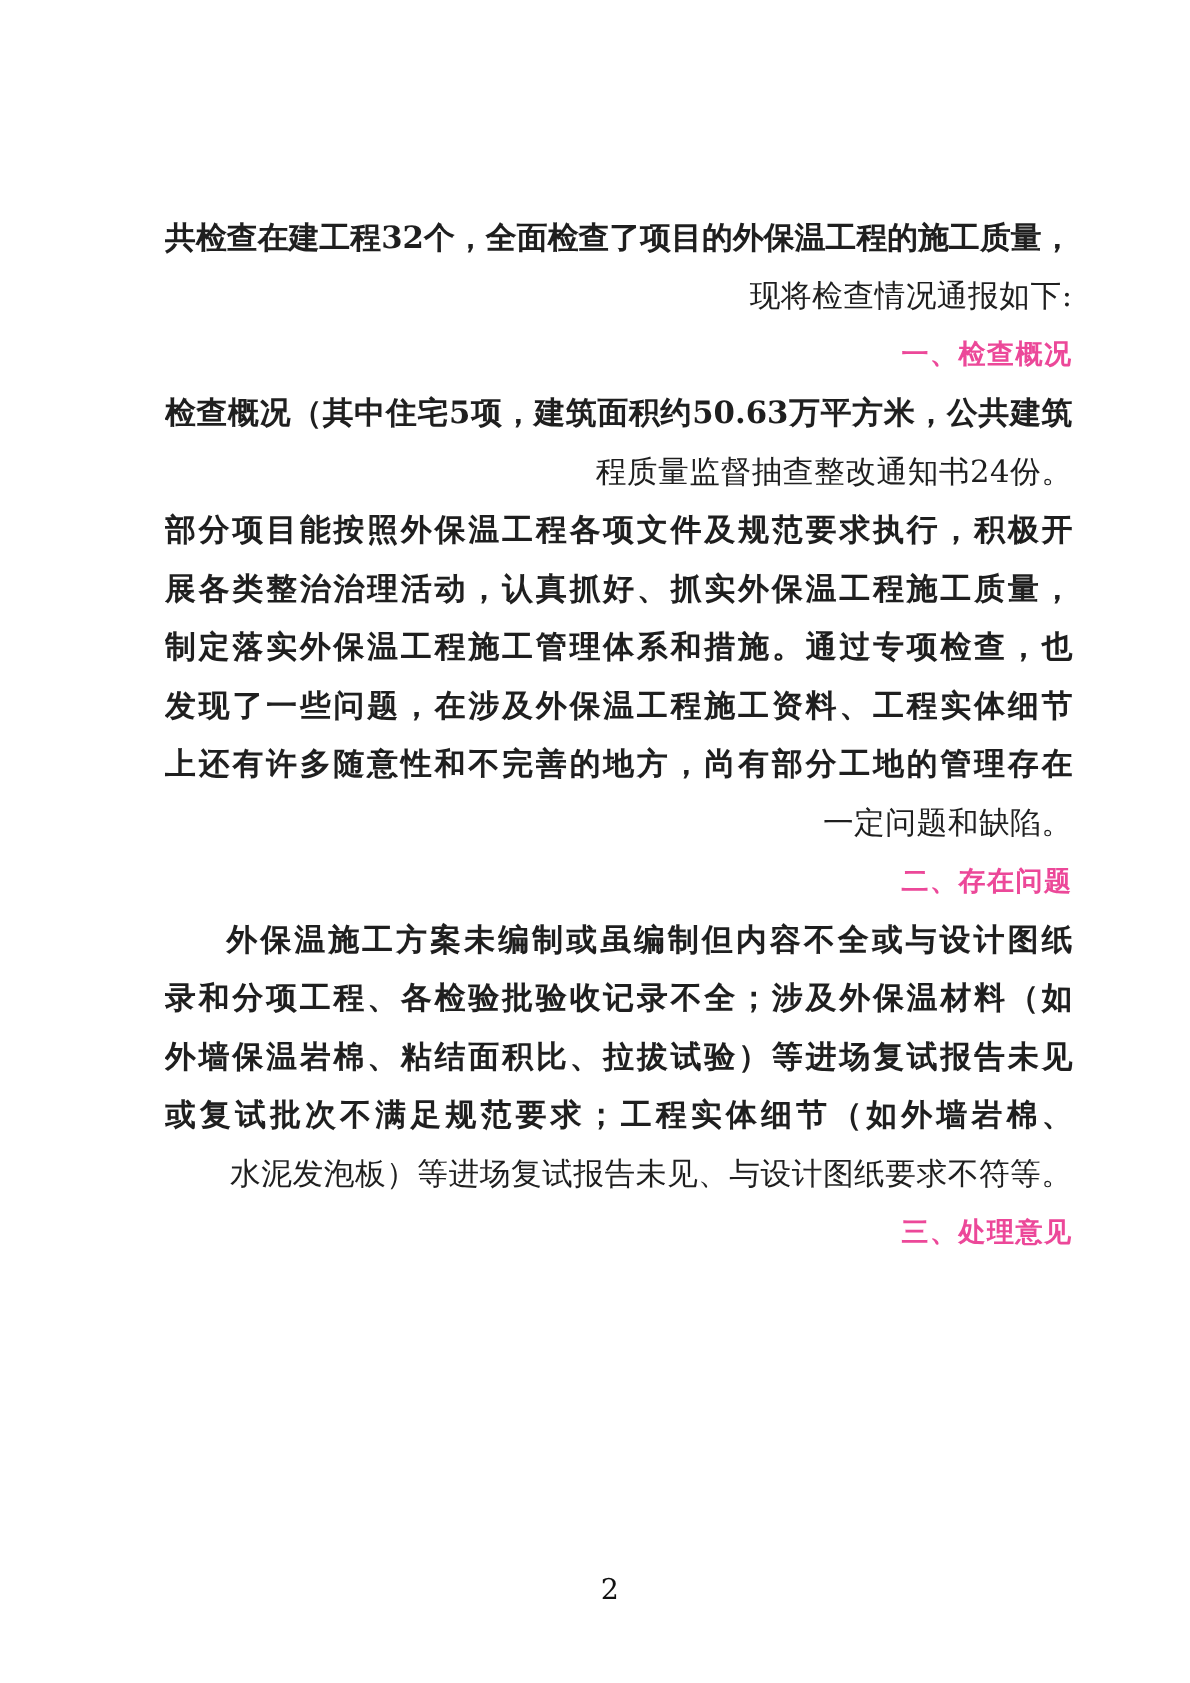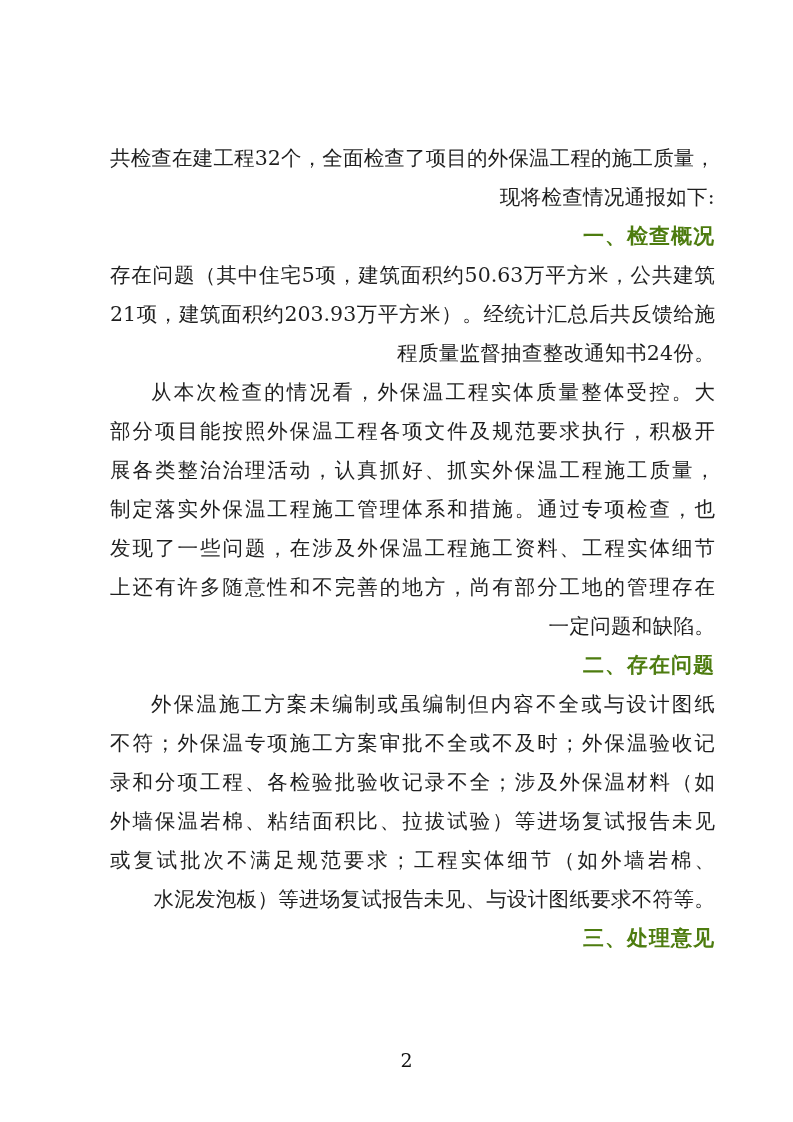--- a/index.html
+++ b/index.html
@@ -32,29 +32,30 @@
     color: #1f1f1f;
     white-space: normal;
     overflow: hidden;
     font-family: "DejaVu Serif", "Liberation Serif", serif;
     text-align: right;
   }
   .fill {
     text-align: justify;
     text-align-last: justify;
     letter-spacing: 0;
+    font-weight: bold;
   }
   .indent {
     padding-left: 41px;
   }
   .heading {
     font-family: Liberation Serif, serif;
     font-weight: 700;
-    font-size: 21px;
-    color: #4d7c0f;
+    font-size: 18px;
+    color: #ec4899;
     letter-spacing: 1px;
   }
   .page-number {
     position: absolute;
     top: 1046px;
     left: 20px;
     right: 0;
     height: 28px;
     line-height: 28px;
     text-align: center;
@@ -64,33 +65,30 @@
   }
 </style>
 </head>
 <body>
 
 <div class="page">
   <main class="content">
     <p class="ln fill">共检查在建工程32个，全面检查了项目的外保温工程的施工质量，</p>
     <p class="ln">现将检查情况通报如下:</p>
     <h2 class="ln heading">一、检查概况</h2>
-    <p class="ln fill">存在问题（其中住宅5项，建筑面积约50.63万平方米，公共建筑</p>
-    <p class="ln fill">21项，建筑面积约203.93万平方米）。经统计汇总后共反馈给施</p>
+    <p class="ln fill">检查概况（其中住宅5项，建筑面积约50.63万平方米，公共建筑</p>
     <p class="ln">程质量监督抽查整改通知书24份。</p>
-    <p class="ln fill indent">从本次检查的情况看，外保温工程实体质量整体受控。大</p>
     <p class="ln fill">部分项目能按照外保温工程各项文件及规范要求执行，积极开</p>
     <p class="ln fill">展各类整治治理活动，认真抓好、抓实外保温工程施工质量，</p>
     <p class="ln fill">制定落实外保温工程施工管理体系和措施。通过专项检查，也</p>
     <p class="ln fill">发现了一些问题，在涉及外保温工程施工资料、工程实体细节</p>
     <p class="ln fill">上还有许多随意性和不完善的地方，尚有部分工地的管理存在</p>
     <p class="ln">一定问题和缺陷。</p>
     <h2 class="ln heading">二、存在问题</h2>
     <p class="ln fill indent">外保温施工方案未编制或虽编制但内容不全或与设计图纸</p>
-    <p class="ln fill">不符；外保温专项施工方案审批不全或不及时；外保温验收记</p>
     <p class="ln fill">录和分项工程、各检验批验收记录不全；涉及外保温材料（如</p>
     <p class="ln fill">外墙保温岩棉、粘结面积比、拉拔试验）等进场复试报告未见</p>
     <p class="ln fill">或复试批次不满足规范要求；工程实体细节（如外墙岩棉、</p>
     <p class="ln">水泥发泡板）等进场复试报告未见、与设计图纸要求不符等。</p>
     <h2 class="ln heading">三、处理意见</h2>
   </main>
 
   <footer class="page-number">2</footer>
 </div>
 

